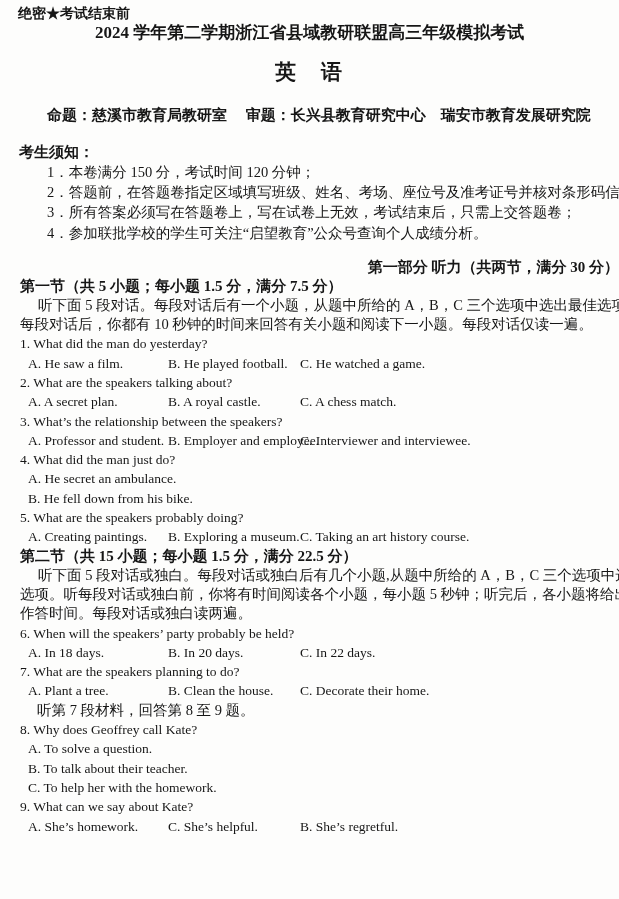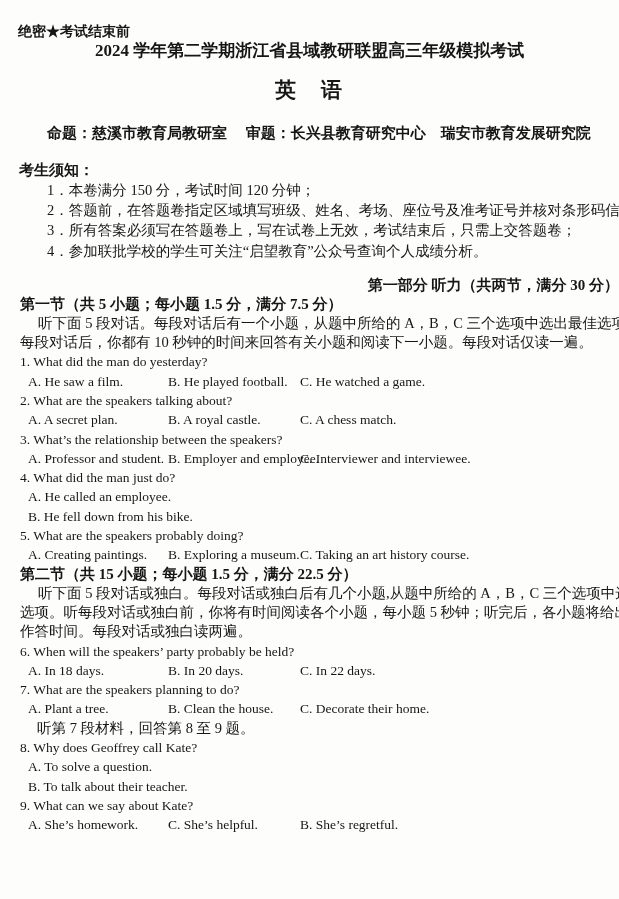--- a/index.html
+++ b/index.html
@@ -5,21 +5,21 @@
   html, body {
     margin: 0;
     padding: 0;
     background: #ffffff;
   }
   .page {
     position: relative;
     width: 619px;
     height: 899px;
     box-sizing: border-box;
-    padding-top: 24px;
+    padding-top: 6px;
     background: #fdfdfc;
     overflow: hidden;
     font-family: "Liberation Serif", "DejaVu Serif", serif;
     color: #161616;
   }
   .nowrap { white-space: nowrap; }
 
   .sec-label {
     font-size: 14px;
     line-height: 16px;
@@ -143,21 +143,21 @@
   </div>
 
   <div class="q-stem nowrap">3. What’s the relationship between the speakers?</div>
   <div class="opt-row">
     <span class="nowrap">A. Professor and student.</span>
     <span class="nowrap">B. Employer and employee.</span>
     <span class="nowrap">C. Interviewer and interviewee.</span>
   </div>
 
   <div class="q-stem nowrap">4. What did the man just do?</div>
-  <div class="opt-line nowrap">A. He called an employee.</div>
+  <div class="opt-line nowrap">A. He secret an ambulance.</div>
   <div class="opt-line nowrap">B. He fell down from his bike.</div>
 
   <div class="q-stem nowrap">5. What are the speakers probably doing?</div>
   <div class="opt-row">
     <span class="nowrap">A. Creating paintings.</span>
     <span class="nowrap">B. Exploring a museum.</span>
     <span class="nowrap">C. Taking an art history course.</span>
   </div>
 
   <div class="sec-head nowrap">第二节（共 15 小题；每小题 1.5 分，满分 22.5 分）</div>
@@ -178,20 +178,21 @@
     <span class="nowrap">A. Plant a tree.</span>
     <span class="nowrap">B. Clean the house.</span>
     <span class="nowrap">C. Decorate their home.</span>
   </div>
 
   <div class="material-line nowrap">听第 7 段材料，回答第 8 至 9 题。</div>
 
   <div class="q-stem nowrap">8. Why does Geoffrey call Kate?</div>
   <div class="opt-line nowrap">A. To solve a question.</div>
   <div class="opt-line nowrap">B. To talk about their teacher.</div>
+  <div class="opt-line nowrap">C. To help her with the homework.</div>
 
   <div class="q-stem nowrap">9. What can we say about Kate?</div>
   <div class="opt-row">
     <span class="nowrap">A. She’s homework.</span>
     <span class="nowrap">C. She’s helpful.</span>
     <span class="nowrap">B. She’s regretful.</span>
   </div>
 
 </div>
 

